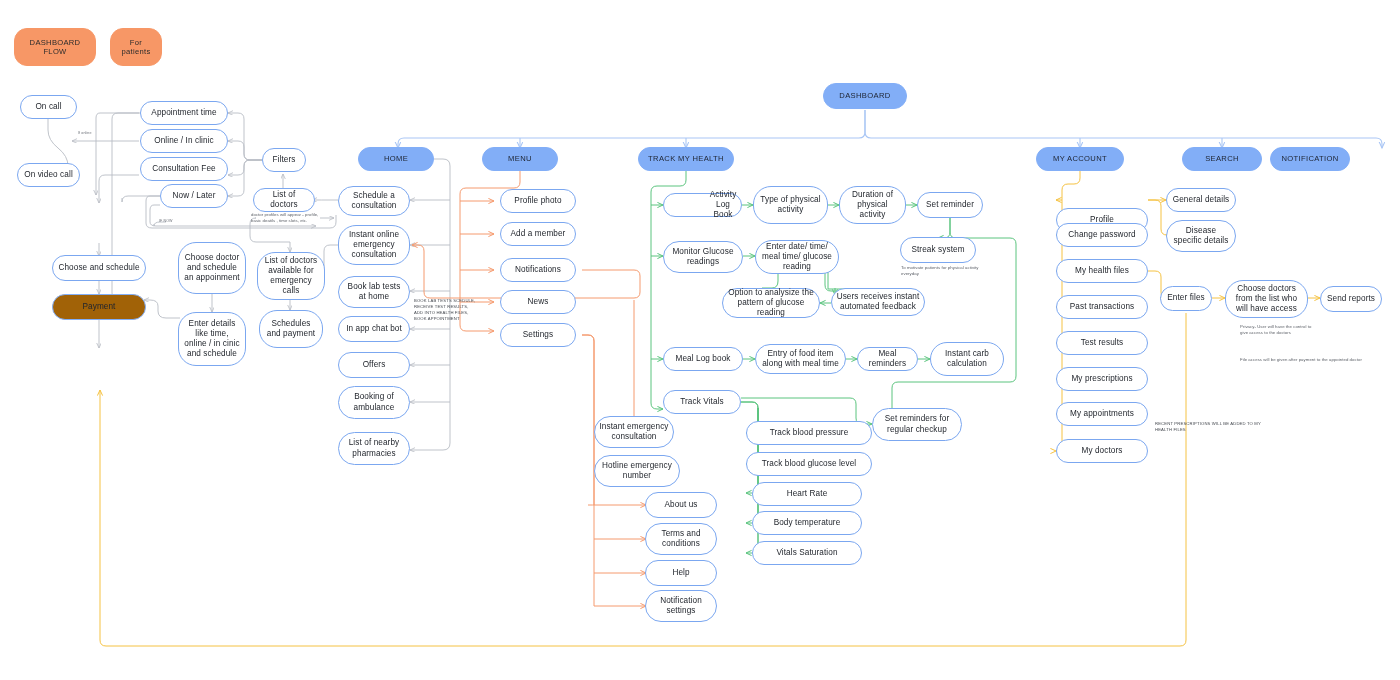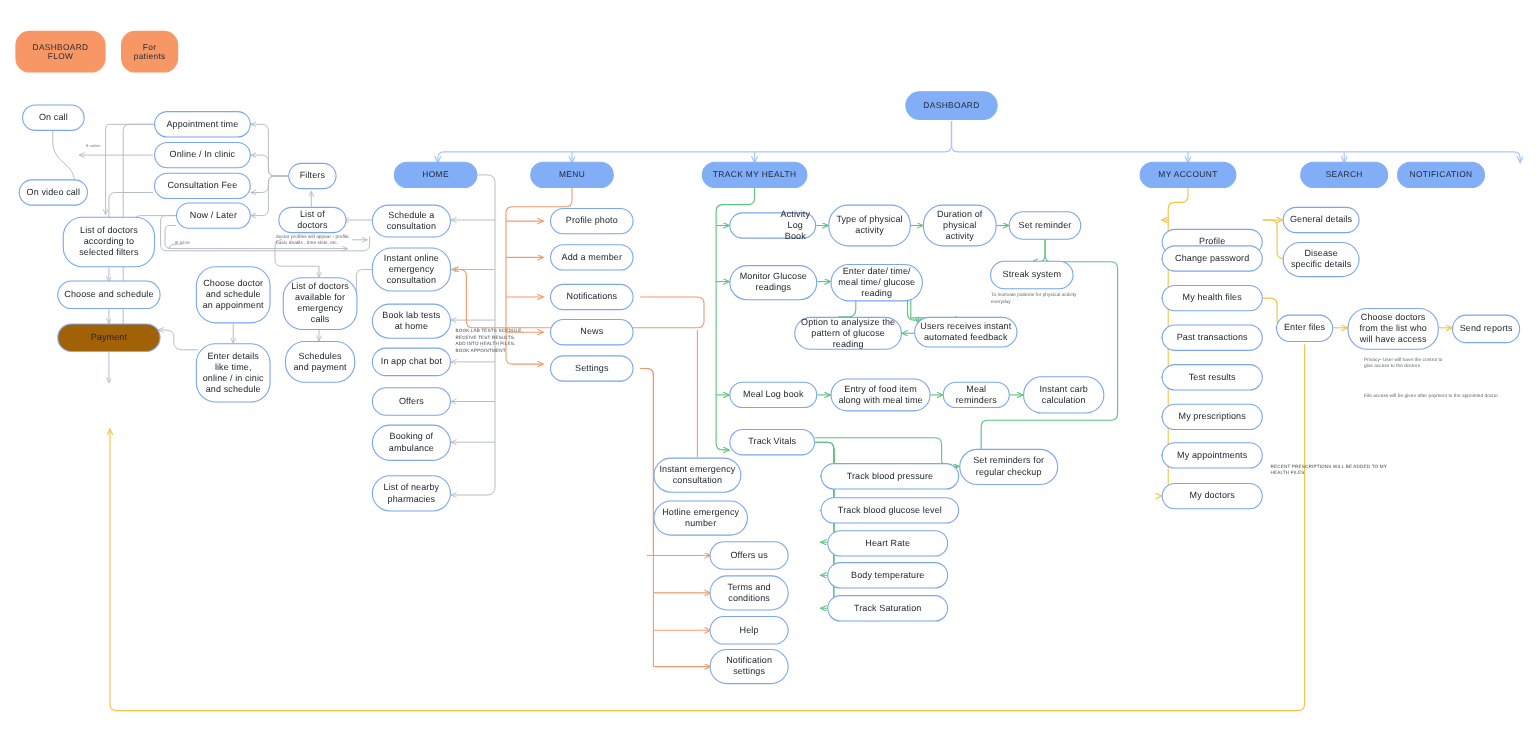--- a/index.html
+++ b/index.html
@@ -196,21 +196,20 @@
   <div class="node" style="left:17px;top:163px;width:63px;height:24px;">On video call</div>
 
   <div class="node" style="left:140px;top:101px;width:88px;height:24px;">Appointment time</div>
   <div class="node" style="left:140px;top:129px;width:88px;height:24px;">Online / In clinic</div>
   <div class="node" style="left:140px;top:157px;width:88px;height:24px;">Consultation Fee</div>
   <div class="node" style="left:160px;top:184px;width:68px;height:24px;">Now / Later</div>
 
   <div class="node" style="left:262px;top:148px;width:44px;height:24px;">Filters</div>
   <div class="node" style="left:253px;top:188px;width:62px;height:24px;">List of doctors</div>
 
-  <div class="node" style="left:57px;top:197px;width:84px;height:46px;">List of doctors according to selected filters</div>
   <div class="node" style="left:52px;top:255px;width:94px;height:26px;">Choose and schedule</div>
   <div class="node solidblue" style="left:52px;top:294px;width:94px;height:26px;">Payment</div>
 
   <div class="node" style="left:178px;top:242px;width:68px;height:52px;">Choose doctor and schedule an appoinment</div>
   <div class="node" style="left:178px;top:312px;width:68px;height:54px;">Enter details like time, online / in cinic and schedule</div>
 
   <div class="node" style="left:257px;top:252px;width:68px;height:48px;">List of doctors available for emergency calls</div>
   <div class="node" style="left:259px;top:310px;width:64px;height:38px;">Schedules and payment</div>
 
   <div class="edgelabel" style="left:78px;top:131px;">If online</div>
@@ -227,21 +226,21 @@
   <div class="note caps" style="left:414px;top:298px;width:62px;">BOOK LAB TESTS SCEDULE, RECEIVE TEST RESULTS, ADD INTO HEALTH FILES, BOOK APPOINTMENT</div>
 
   <div class="node" style="left:500px;top:189px;width:76px;height:24px;">Profile photo</div>
   <div class="node" style="left:500px;top:222px;width:76px;height:24px;">Add a member</div>
   <div class="node" style="left:500px;top:258px;width:76px;height:24px;">Notifications</div>
   <div class="node" style="left:500px;top:290px;width:76px;height:24px;">News</div>
   <div class="node" style="left:500px;top:323px;width:76px;height:24px;">Settings</div>
 
   <div class="node" style="left:594px;top:416px;width:80px;height:32px;">Instant emergency consultation</div>
   <div class="node" style="left:594px;top:455px;width:86px;height:32px;">Hotline emergency number</div>
-  <div class="node" style="left:645px;top:492px;width:72px;height:26px;">Offers us</div>
+  <div class="node" style="left:645px;top:492px;width:72px;height:26px;">About us</div>
   <div class="node" style="left:645px;top:523px;width:72px;height:32px;">Terms and conditions</div>
   <div class="node" style="left:645px;top:560px;width:72px;height:26px;">Help</div>
   <div class="node" style="left:645px;top:590px;width:72px;height:32px;">Notification settings</div>
 
   <div class="node" style="left:663px;top:193px;width:79px;height:24px;padding-left:45px;">Activity Log Book</div>
   <div class="node" style="left:753px;top:186px;width:75px;height:38px;">Type of physical activity</div>
   <div class="node" style="left:839px;top:186px;width:67px;height:38px;">Duration of physical activity</div>
   <div class="node" style="left:917px;top:192px;width:66px;height:26px;">Set reminder</div>
 
   <div class="node" style="left:900px;top:237px;width:76px;height:26px;">Streak system</div>
@@ -255,21 +254,21 @@
   <div class="node" style="left:663px;top:347px;width:80px;height:24px;">Meal Log book</div>
   <div class="node" style="left:755px;top:344px;width:91px;height:30px;">Entry of food item along with meal time</div>
   <div class="node" style="left:857px;top:347px;width:61px;height:24px;">Meal reminders</div>
   <div class="node" style="left:930px;top:342px;width:74px;height:34px;">Instant carb calculation</div>
 
   <div class="node" style="left:663px;top:390px;width:78px;height:24px;">Track Vitals</div>
   <div class="node" style="left:746px;top:421px;width:126px;height:24px;">Track blood pressure</div>
   <div class="node" style="left:746px;top:452px;width:126px;height:24px;">Track blood glucose level</div>
   <div class="node" style="left:752px;top:482px;width:110px;height:24px;">Heart Rate</div>
   <div class="node" style="left:752px;top:511px;width:110px;height:24px;">Body temperature</div>
-  <div class="node" style="left:752px;top:541px;width:110px;height:24px;">Track Saturation</div>
+  <div class="node" style="left:752px;top:541px;width:110px;height:24px;">Vitals Saturation</div>
   <div class="node" style="left:872px;top:408px;width:90px;height:33px;">Set reminders for regular checkup</div>
 
   <div class="node" style="left:1056px;top:188px;width:92px;height:24px;margin-top:20px;">Profile</div>
   <div class="node" style="left:1056px;top:223px;width:92px;height:24px;">Change password</div>
   <div class="node" style="left:1056px;top:259px;width:92px;height:24px;">My health files</div>
   <div class="node" style="left:1056px;top:295px;width:92px;height:24px;">Past transactions</div>
   <div class="node" style="left:1056px;top:331px;width:92px;height:24px;">Test results</div>
   <div class="node" style="left:1056px;top:367px;width:92px;height:24px;">My prescriptions</div>
   <div class="node" style="left:1056px;top:402px;width:92px;height:24px;">My appointments</div>
   <div class="node" style="left:1056px;top:439px;width:92px;height:24px;">My doctors</div>

